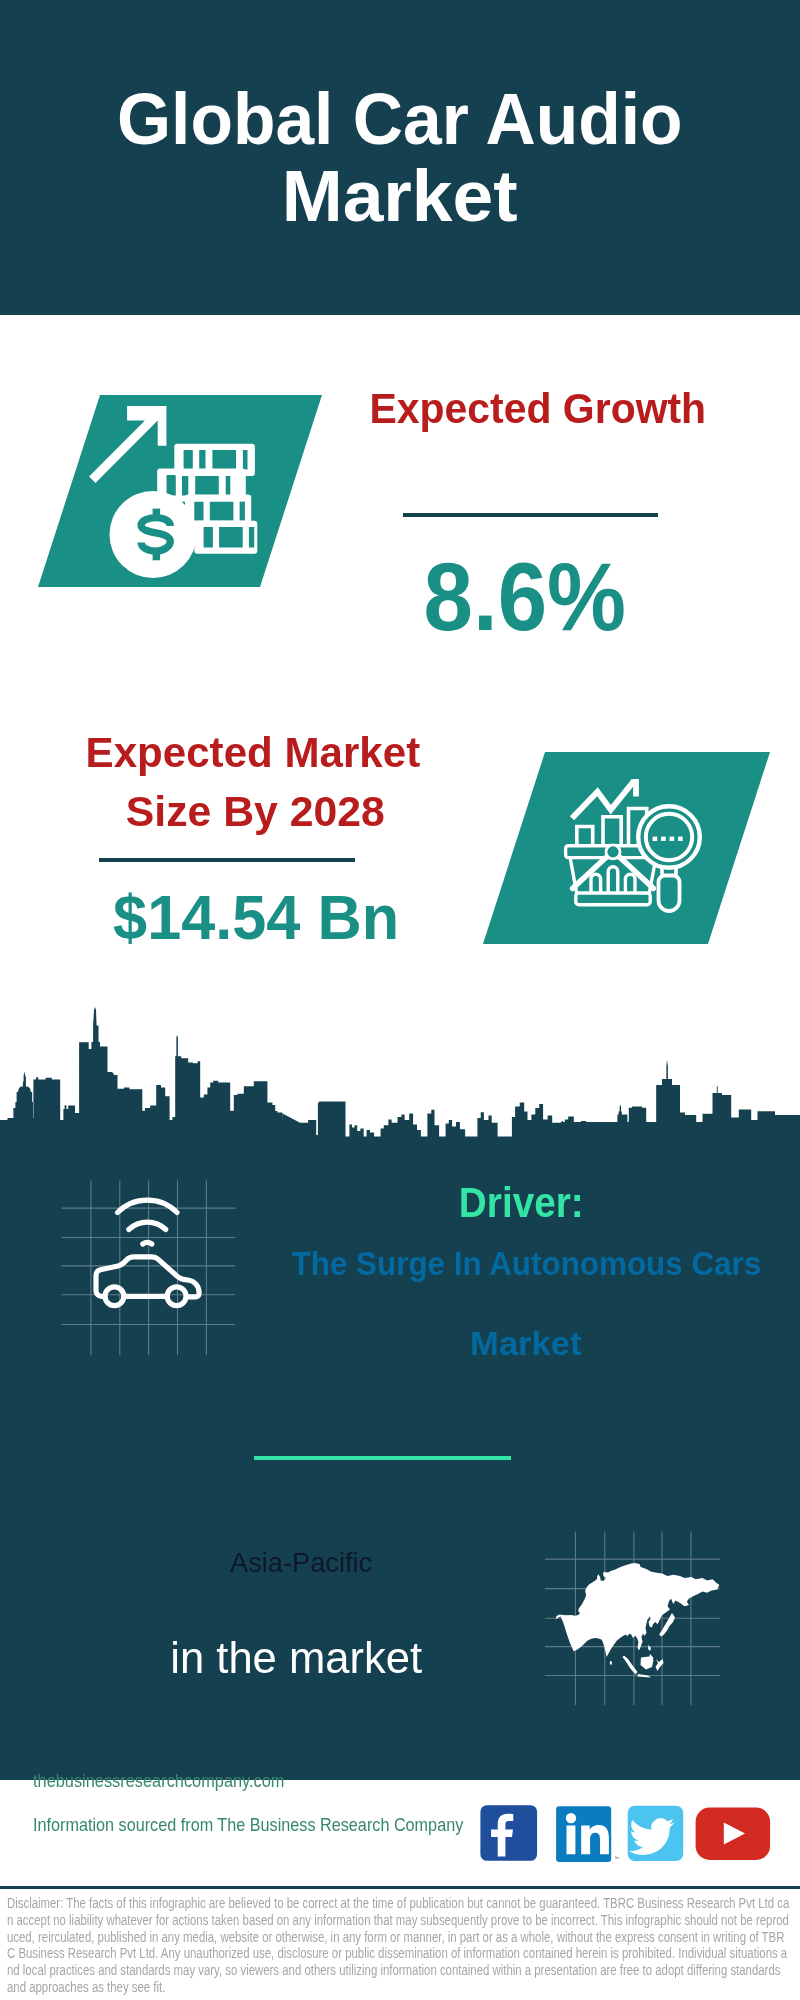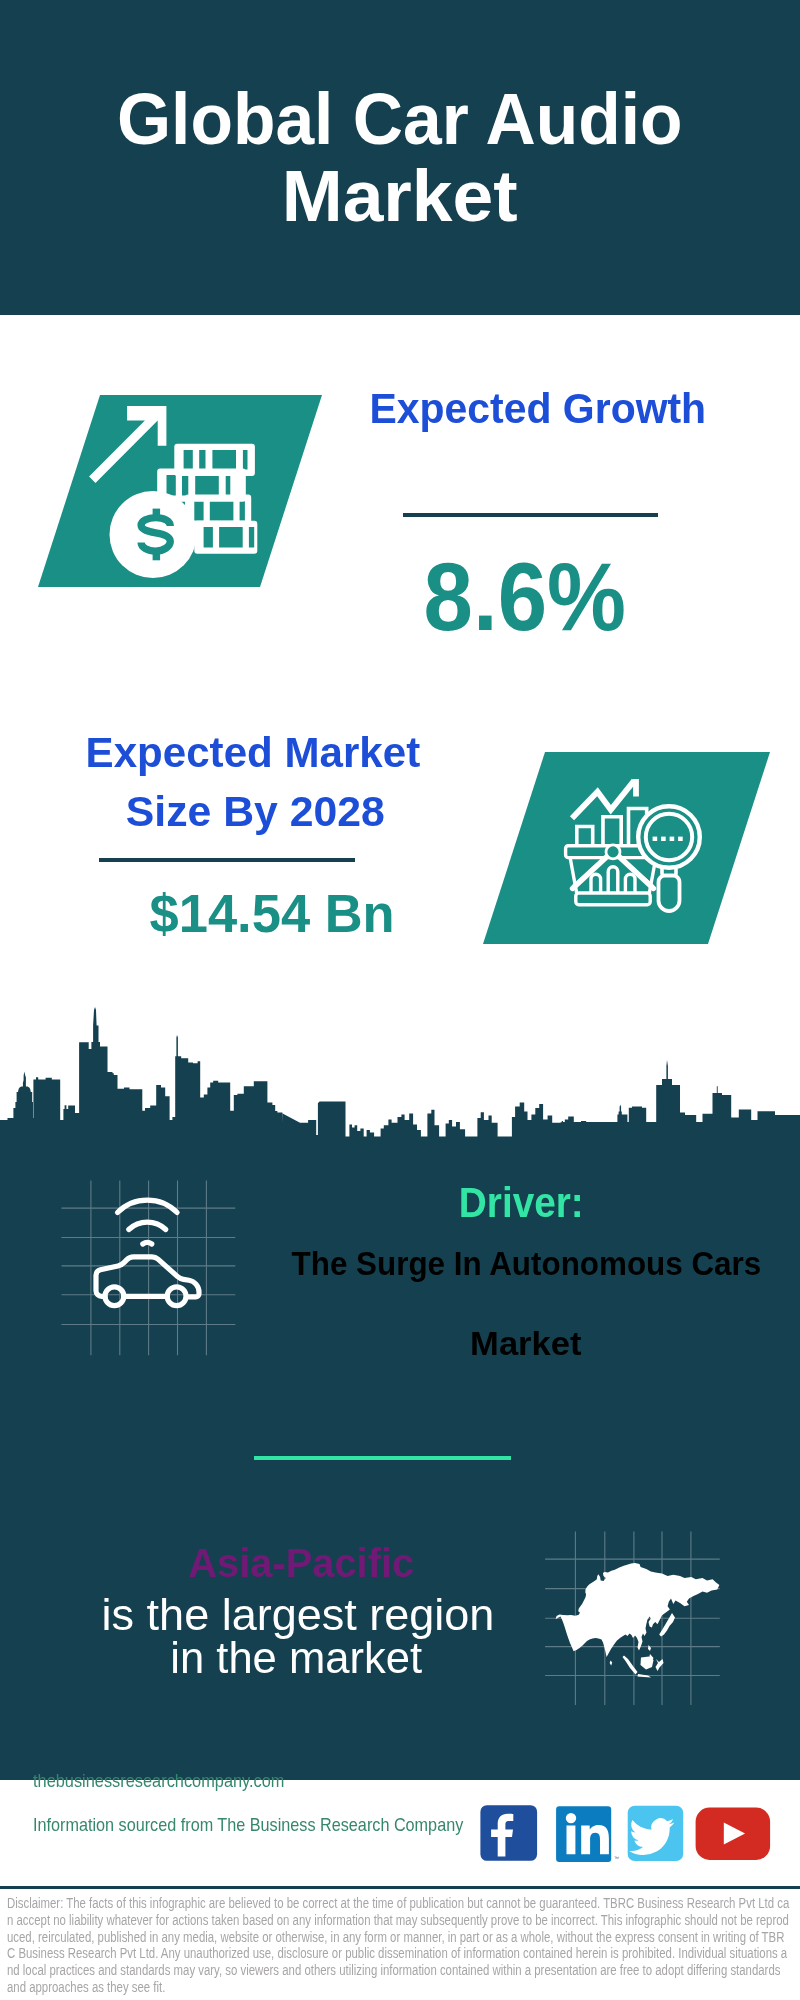--- a/index.html
+++ b/index.html
@@ -17,58 +17,58 @@
          font-weight:bold;font-size:73px;line-height:73px;}
   #title1{top:82px;text-decoration:underline;} #title1 .sx{transform:scaleX(0.953);}
   #title2{top:159px;} #title2 .sx{transform:scaleX(1.003);}
 
   
   .tile{width:222px;height:192px;background:#1a8f86;transform:skewX(-17.9deg);}
   #tile1{left:69px;top:395px;}
   #tile2{left:514px;top:752px;width:225px;}
 
   
-  .head{white-space:nowrap;color:#1d4ed8;font-weight:bold;font-size:43px;line-height:43px;text-align:center;}
+  .head{white-space:nowrap;color:#b91c1c;font-weight:bold;font-size:43px;line-height:43px;text-align:center;}
   
   .rule{height:4px;background:#15404f;}
   .value{white-space:nowrap;color:#1a8f86;font-weight:bold;text-align:center;line-height:1;}
 
   #h1a{left:338px;top:387px;width:400px;} #h1a .sx{transform:scaleX(0.952);}
   #h1b{left:339px;top:443px;width:400px;} #h1b .sx{transform:scaleX(0.984);}
   #rule1{left:403px;top:513px;width:255px;}
   #v1{left:325px;top:550px;width:400px;font-size:95.5px;}
   #v1 .sx{transform:scaleX(0.930);}
 
   #h2a{left:53px;top:731px;width:400px;} #h2a .sx{transform:scaleX(0.979);}
   #h2b{left:55px;top:790px;width:400px;} #h2b .sx{transform:scaleX(0.994);}
   #rule2{left:99px;top:858px;width:256px;}
-  #v2{left:72px;top:886px;width:400px;font-size:54px;}
+  #v2{left:56px;top:886px;width:400px;font-size:63px;}
   #v2 .sx{transform:scaleX(0.972);}
 
   
   #skyline{left:0;top:1007px;width:800px;height:135px;display:block;}
 
   
   #darkpanel{left:0;top:1141px;width:800px;height:639px;background:#15404f;}
 
   #cargrid{left:60px;top:1178px;width:180px;height:180px;}
   #drvlabel{left:321px;top:1181px;width:400px;white-space:nowrap;text-align:center;
             color:#33e5a4;font-weight:bold;font-size:43px;line-height:43px;}
   #drvlabel .sx{transform:scaleX(0.901);}
-  .drvline{width:500px;left:276px;white-space:nowrap;text-align:center;color:#000000;
+  .drvline{width:500px;left:276px;white-space:nowrap;text-align:center;color:#0369a1;
            font-weight:bold;font-size:34px;line-height:34px;}
   
   #d1{top:1246px;left:272px;} #d1 .sx{transform:scaleX(0.923);}
   #d2{top:1286px;left:274px;} #d2 .sx{transform:scaleX(0.930);}
   #d3{top:1326px;} #d3 .sx{transform:scaleX(1.016);}
 
   #greenrule{left:254px;top:1456px;width:257px;height:4px;background:#33e5a4;}
 
   #regname{left:101px;top:1541px;width:400px;white-space:nowrap;text-align:center;
-           color:#701a75;font-weight:bold;font-size:41px;line-height:44px;}
+           color:#0f172a;font-weight:normal;font-size:28px;line-height:44px;}
   #regname .sx{transform:scaleX(0.972);}
   .regline{left:98px;width:400px;white-space:nowrap;text-align:center;color:#fff;
            font-size:44px;line-height:44px;}
   #r2{top:1593px;} #r2 .sx{transform:scaleX(1.023);}
   #r3{top:1636px;left:96px;} #r3 .sx{transform:scaleX(0.990);}
   #asiamap{left:540px;top:1528px;width:185px;height:182px;}
 
   
   .fsrc{left:32.5px;white-space:nowrap;color:#36876e;font-size:18.5px;line-height:18.5px;}
   .fsrc .sx{transform-origin:0 50%;transform:scaleX(0.876);}
@@ -198,21 +198,20 @@
       <circle cx="176.6" cy="1296.2" r="9.4"></circle>
     </g>
   </svg>
 
   <div class="abs" id="drvlabel"><span class="sx">Driver:</span></div>
   <div class="abs drvline" id="d1"><span class="sx">The Surge In Autonomous Cars</span></div>
   <div class="abs drvline" id="d3"><span class="sx">Market</span></div>
   <div class="abs" id="greenrule"></div>
 
   <div class="abs" id="regname"><span class="sx">Asia-Pacific</span></div>
-  <div class="abs regline" id="r2"><span class="sx">is the largest region</span></div>
   <div class="abs regline" id="r3"><span class="sx">in the market</span></div>
 
   <svg class="abs" id="asiamap" viewBox="540 1528 185 182">
     <g stroke="#5e7b87" stroke-width="1.1" fill="none">
       <path d="M575.4,1531.6 V1704.9 M604.8,1531.6 V1704.9 M633.9,1531.6 V1704.9 M662.0,1531.6 V1704.9 M690.9,1531.6 V1704.9"></path>
       <path d="M545.1,1559.1 H719.8 M545.1,1588.6 H719.8 M545.1,1618.3 H719.8 M545.1,1646.6 H719.8 M545.1,1675.5 H719.8"></path>
     </g>
     <g transform="translate(545,1550)" fill="#ffffff">
       <path d="M42.2,36.6 L44.4,34.3 L47.2,32.6 L49.5,30.9 L51.8,29.3 L52.3,25.9 L53.4,24.2 L55.1,27.0 L55.7,30.4 L58.5,30.9 L60.8,28.1 L58.5,25.9 L57.9,23.1 L59.6,21.9 L63.0,22.5 L66.4,20.8 L69.8,19.7 L74.3,17.4 L78.8,15.8 L86.1,13.5 L90.0,13.1 L94.5,13.9 L95.6,16.9 L101.3,19.1 L105.8,21.4 L110.3,22.5 L117.0,23.6 L122.6,25.9 L128.3,24.8 L135.0,25.9 L139.5,28.1 L146.3,27.0 L150.8,29.3 L157.5,28.1 L162.0,30.4 L167.6,29.3 L171.0,32.6 L174.4,34.9 L172.2,39.4 L166.5,40.5 L162.0,42.8 L157.5,41.6 L153.0,43.9 L148.5,46.1 L144.0,48.4 L141.8,51.8 L144.0,55.1 L139.5,56.3 L135.0,52.9 L130.5,50.6 L128.3,54.0 L126.0,48.4 L123.8,51.8 L122.6,56.3 L124.9,59.6 L121.5,61.9 L117.0,65.3 L114.8,69.8 L112.5,74.3 L110.3,72.0 L108.0,74.3 L106.9,77.6 L104.6,76.5 L103.5,72.0 L105.8,68.6 L104.6,66.4 L102.4,69.8 L101.3,74.3 L100.5,78.5 L101.5,82.5 L99.5,86.0 L98.0,83.5 L96.5,87.0 L97.5,91.5 L96.0,96.0 L94.0,100.5 L92.5,97.5 L93.5,92.0 L92.0,88.0 L90.0,85.5 L88.0,88.0 L86.5,85.0 L84.5,83.5 L82.5,86.0 L80.5,84.5 L78.0,86.0 L75.0,88.0 L72.0,90.5 L69.0,94.5 L66.0,99.0 L63.5,103.5 L61.6,107.0 L60.5,102.0 L59.3,97.0 L58.0,92.5 L56.5,89.5 L53.5,88.5 L50.5,88.0 L47.5,88.5 L44.5,89.5 L42.0,91.0 L40.0,93.0 L37.5,95.5 L34.5,98.0 L31.5,100.0 L28.6,101.2 L27.0,97.5 L25.0,93.0 L23.2,88.0 L21.5,83.0 L20.0,78.0 L18.5,73.5 L17.0,69.5 L15.5,66.5 L12.5,68.0 L10.7,69.2 L11.5,66.0 L14.5,64.5 L18.0,65.0 L22.5,65.2 L25.9,65.0 L30.4,65.8 L33.8,64.7 L34.9,62.4 L33.2,61.3 L33.8,58.5 L35.4,56.2 L37.1,54.0 L38.2,51.8 L39.4,49.5 L40.5,47.2 L41.1,44.4 L40.3,42.2 L40.5,39.4 Z"></path>
       <path d="M127,63 L130,67.5 L128,72 L124.5,76 L122,80.5 L119,84.5 L116,86.5 L114.2,84.5 L117,80 L120,75 L123.5,69 Z"></path>

